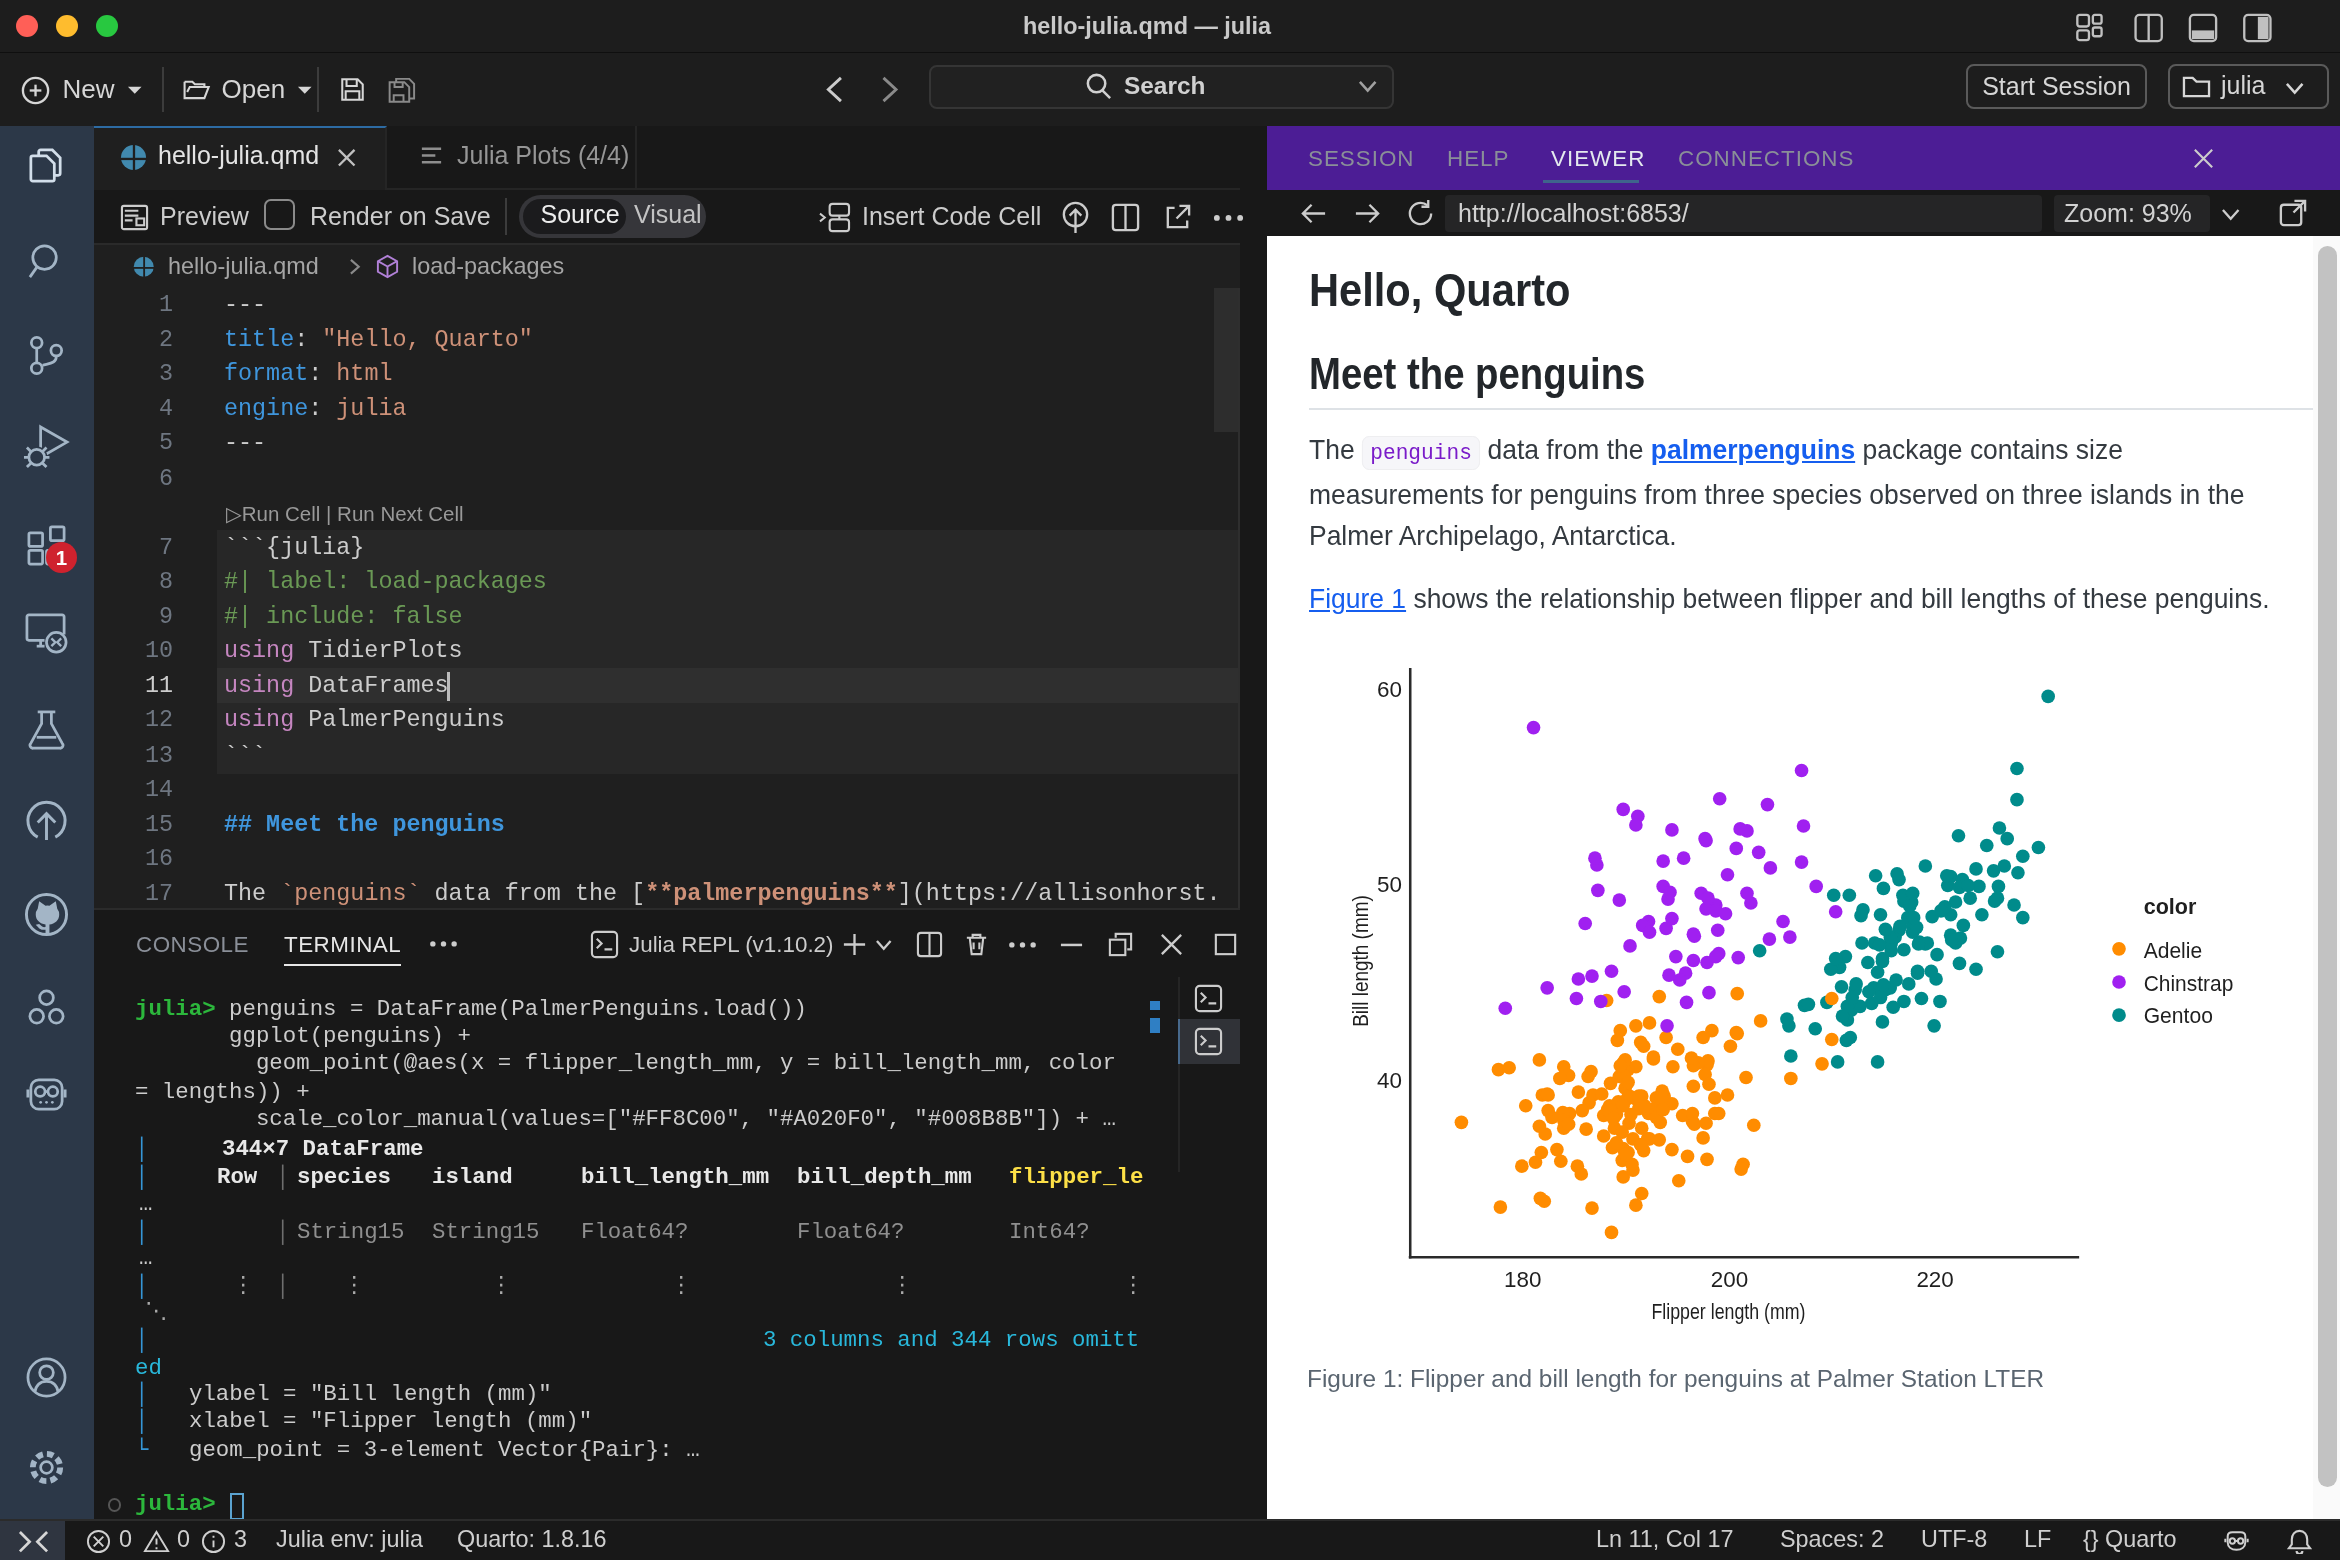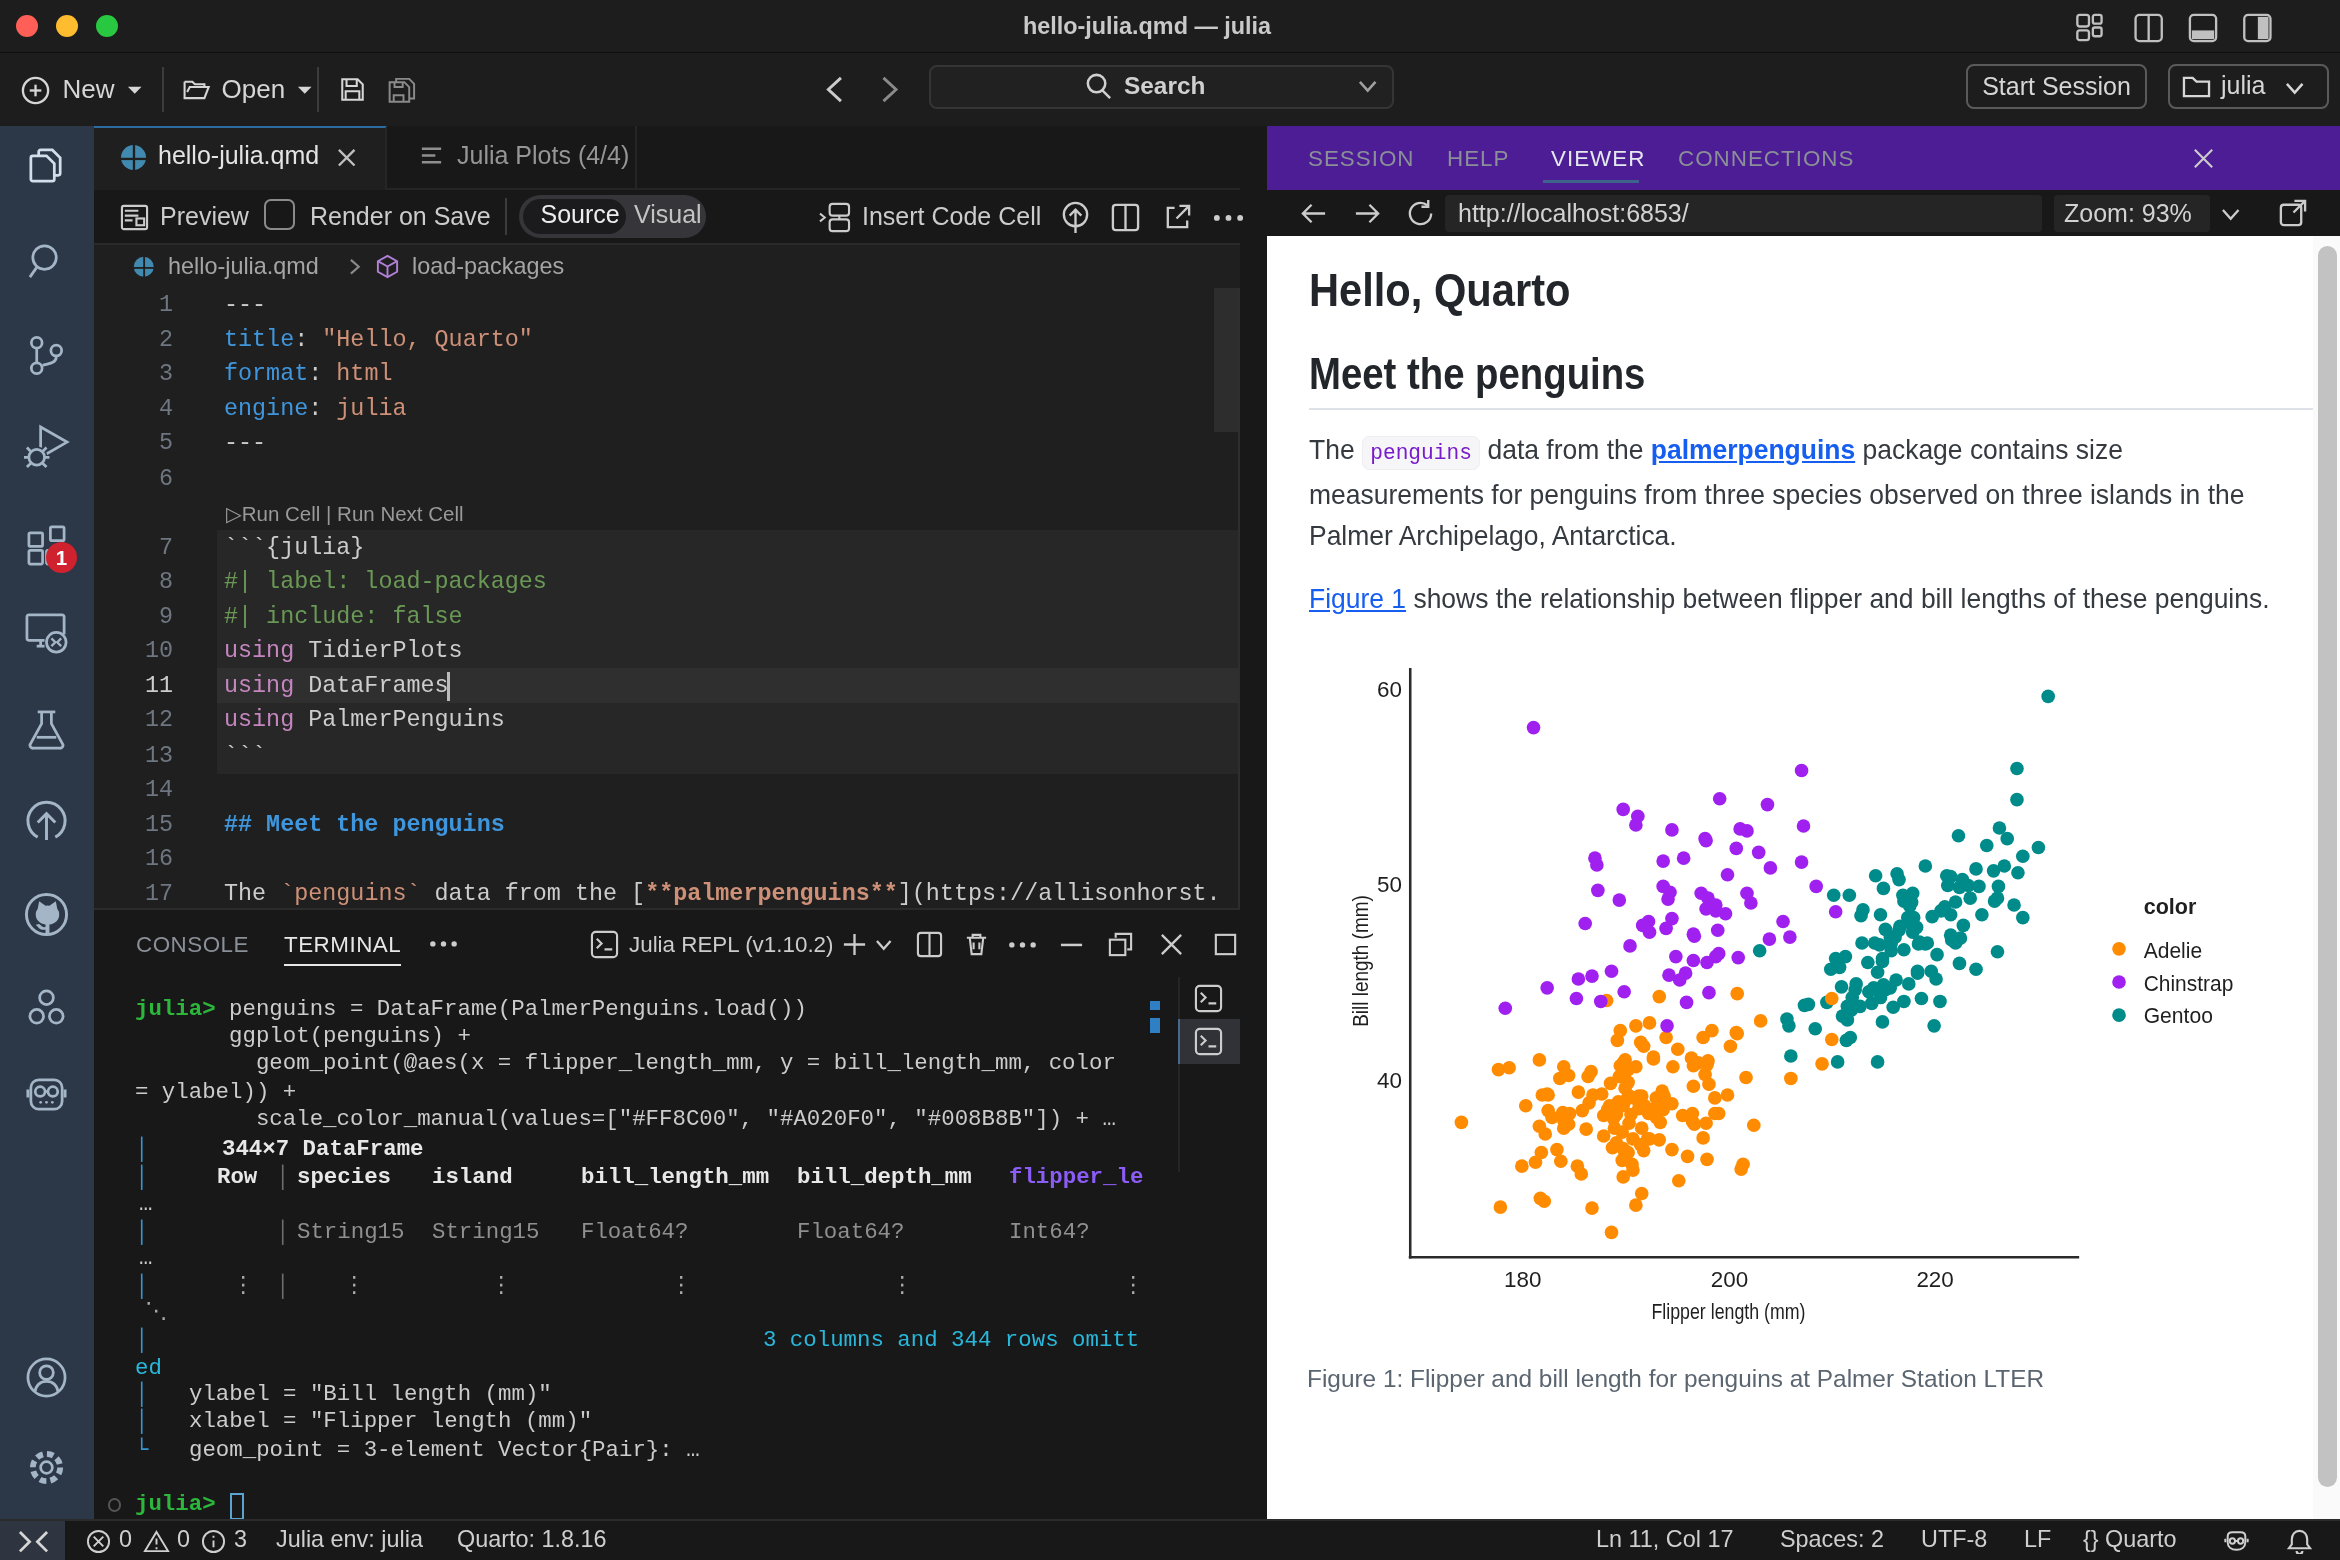--- a/index.html
+++ b/index.html
@@ -351,31 +351,31 @@
     <svg class="abs" style="left:1064px;top:20.5px;" width="27" height="27" viewBox="0 0 28 28" stroke="#cccccc" stroke-width="2.4">
         <path d="M4 4 L24 24 M24 4 L4 24"></path>
       </svg>
     <svg class="abs" style="left:1118px;top:20.5px;" width="27" height="27" viewBox="0 0 28 28" fill="none" stroke="#cccccc" stroke-width="2.2">
         <rect x="4" y="4" width="20" height="20"></rect>
       </svg>
 
     <div class="tl" style="top:86px;"><span style="color:#2cb73c;font-weight:700;">julia&gt;</span> penguins = DataFrame(PalmerPenguins.load())</div>
     <div class="tl" style="top:113px;">       ggplot(penguins) +</div>
     <div class="tl" style="top:140px;">         geom_point(@aes(x = flipper_length_mm, y = bill_length_mm, color</div>
-    <div class="tl" style="top:169px;">= ylabel)) +</div>
+    <div class="tl" style="top:169px;">= lengths)) +</div>
     <div class="tl" style="top:196px;">         scale_color_manual(values=["#FF8C00", "#A020F0", "#008B8B"]) + …</div>
     <div class="tl bbar" style="top:226px;">│<span class="tsp" style="left:67px;color:#e8e8e8;font-weight:700;margin-left:20px;">344×7 DataFrame</span></div>
     <div class="tl bbar" style="top:254px;">│</div>
     <span class="tsp" style="top:254px;left:123px;color:#e8e8e8;font-weight:700;">Row</span>
       <span class="tsp" style="top:254px;left:182px;color:#6e6e6e;">│</span>
       <span class="tsp" style="top:254px;left:203px;color:#e8e8e8;font-weight:700;">species</span>
       <span class="tsp" style="top:254px;left:338px;color:#e8e8e8;font-weight:700;">island</span>
       <span class="tsp" style="top:254px;left:487px;color:#e8e8e8;font-weight:700;">bill_length_mm</span>
       <span class="tsp" style="top:254px;left:703px;color:#e8e8e8;font-weight:700;">bill_depth_mm</span>
-      <span class="tsp" style="top:254px;left:915px;color:#8b5cf6;font-weight:700;">flipper_le</span>
+      <span class="tsp" style="top:254px;left:915px;color:#fde047;font-weight:700;">flipper_le</span>
     <div class="tl" style="top:281px;left:45px;">…</div>
     <div class="tl bbar" style="top:309px;">│</div>
     <span class="tsp" style="top:309px;left:182px;color:#6e6e6e;">│</span>
       <span class="tsp" style="top:309px;left:203px;color:#8f8f8f;">String15</span>
       <span class="tsp" style="top:309px;left:338px;color:#8f8f8f;">String15</span>
       <span class="tsp" style="top:309px;left:487px;color:#8f8f8f;">Float64?</span>
       <span class="tsp" style="top:309px;left:703px;color:#8f8f8f;">Float64?</span>
       <span class="tsp" style="top:309px;left:915px;color:#8f8f8f;">Int64?</span>
     <div class="tl" style="top:335px;left:45px;">…</div>
     <div class="tl bbar" style="top:363px;">│</div>

